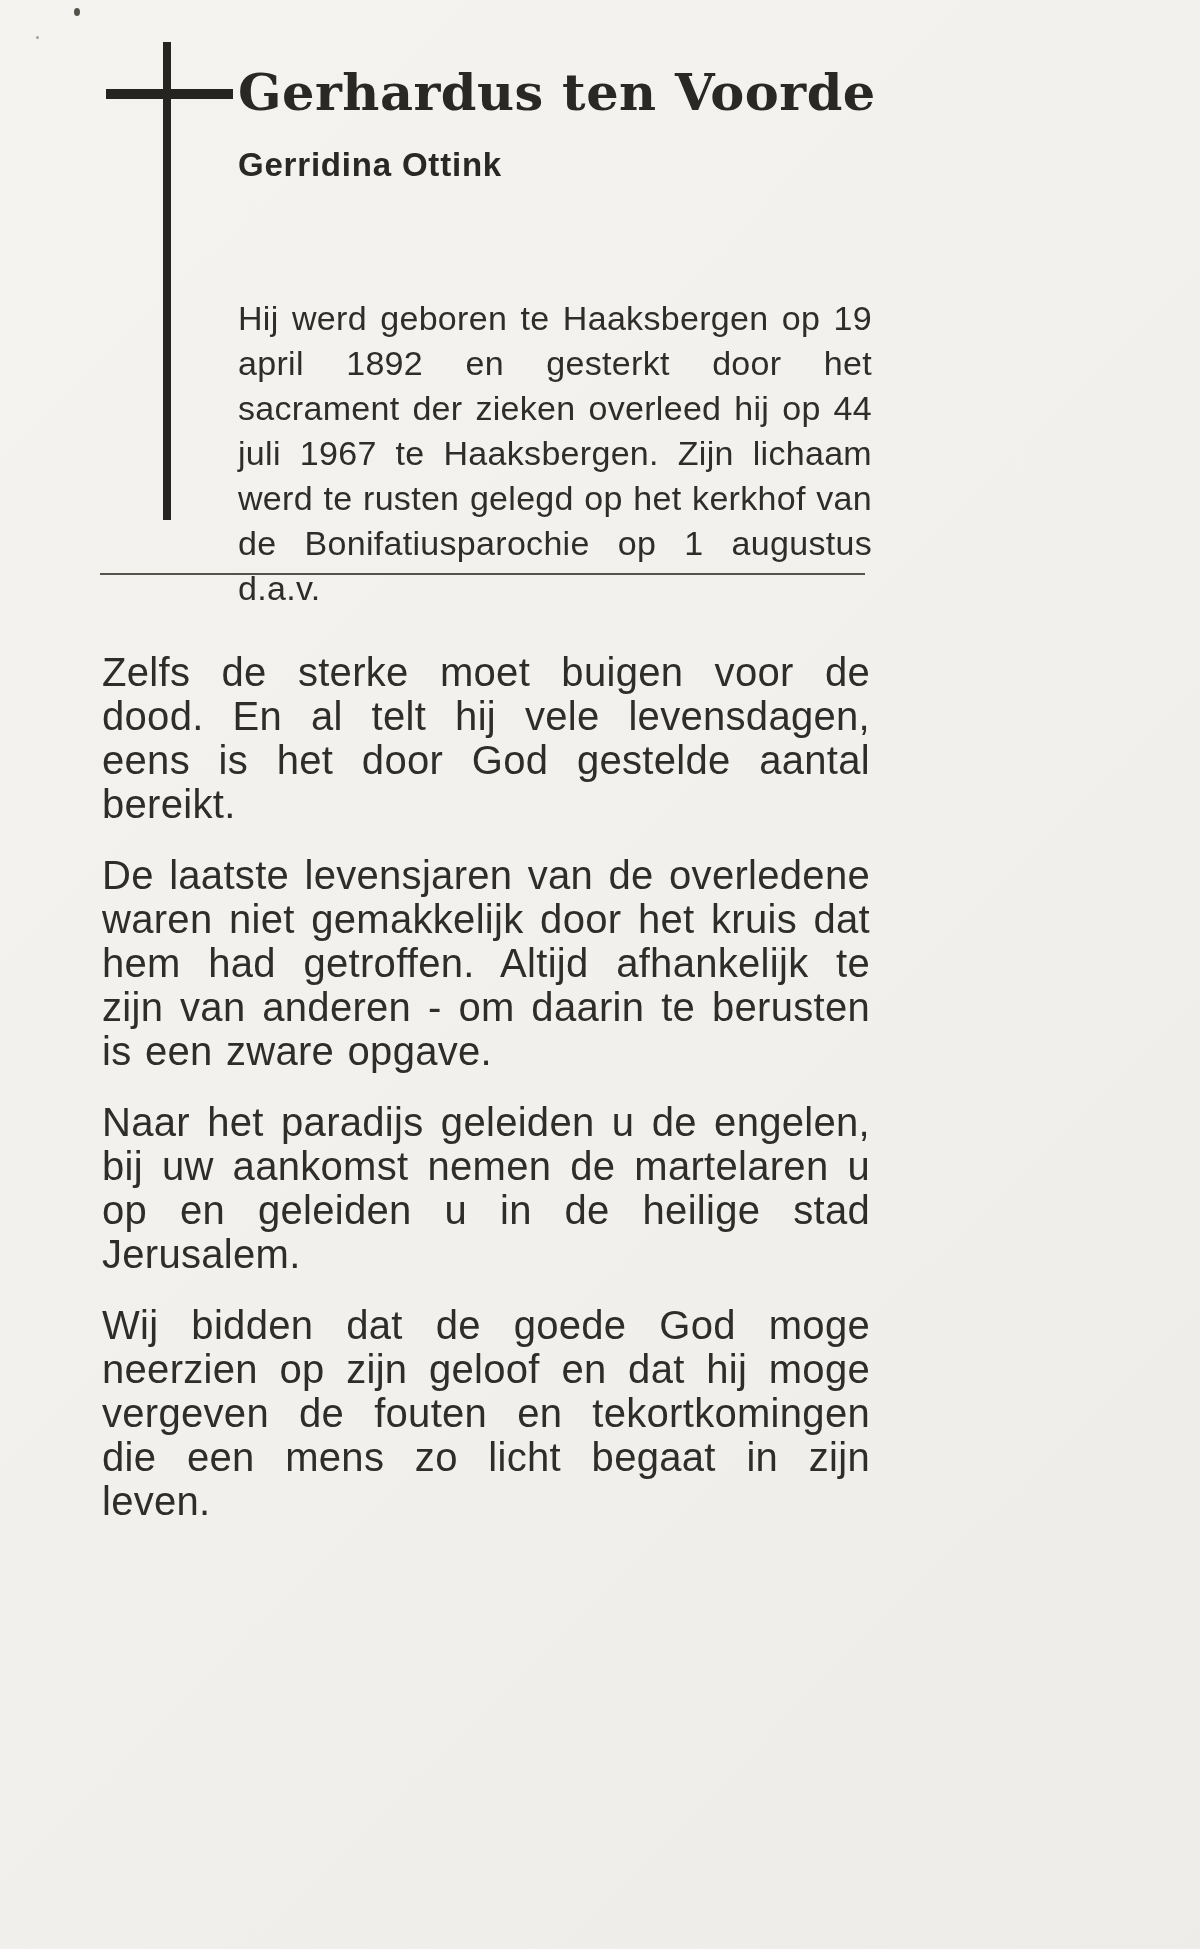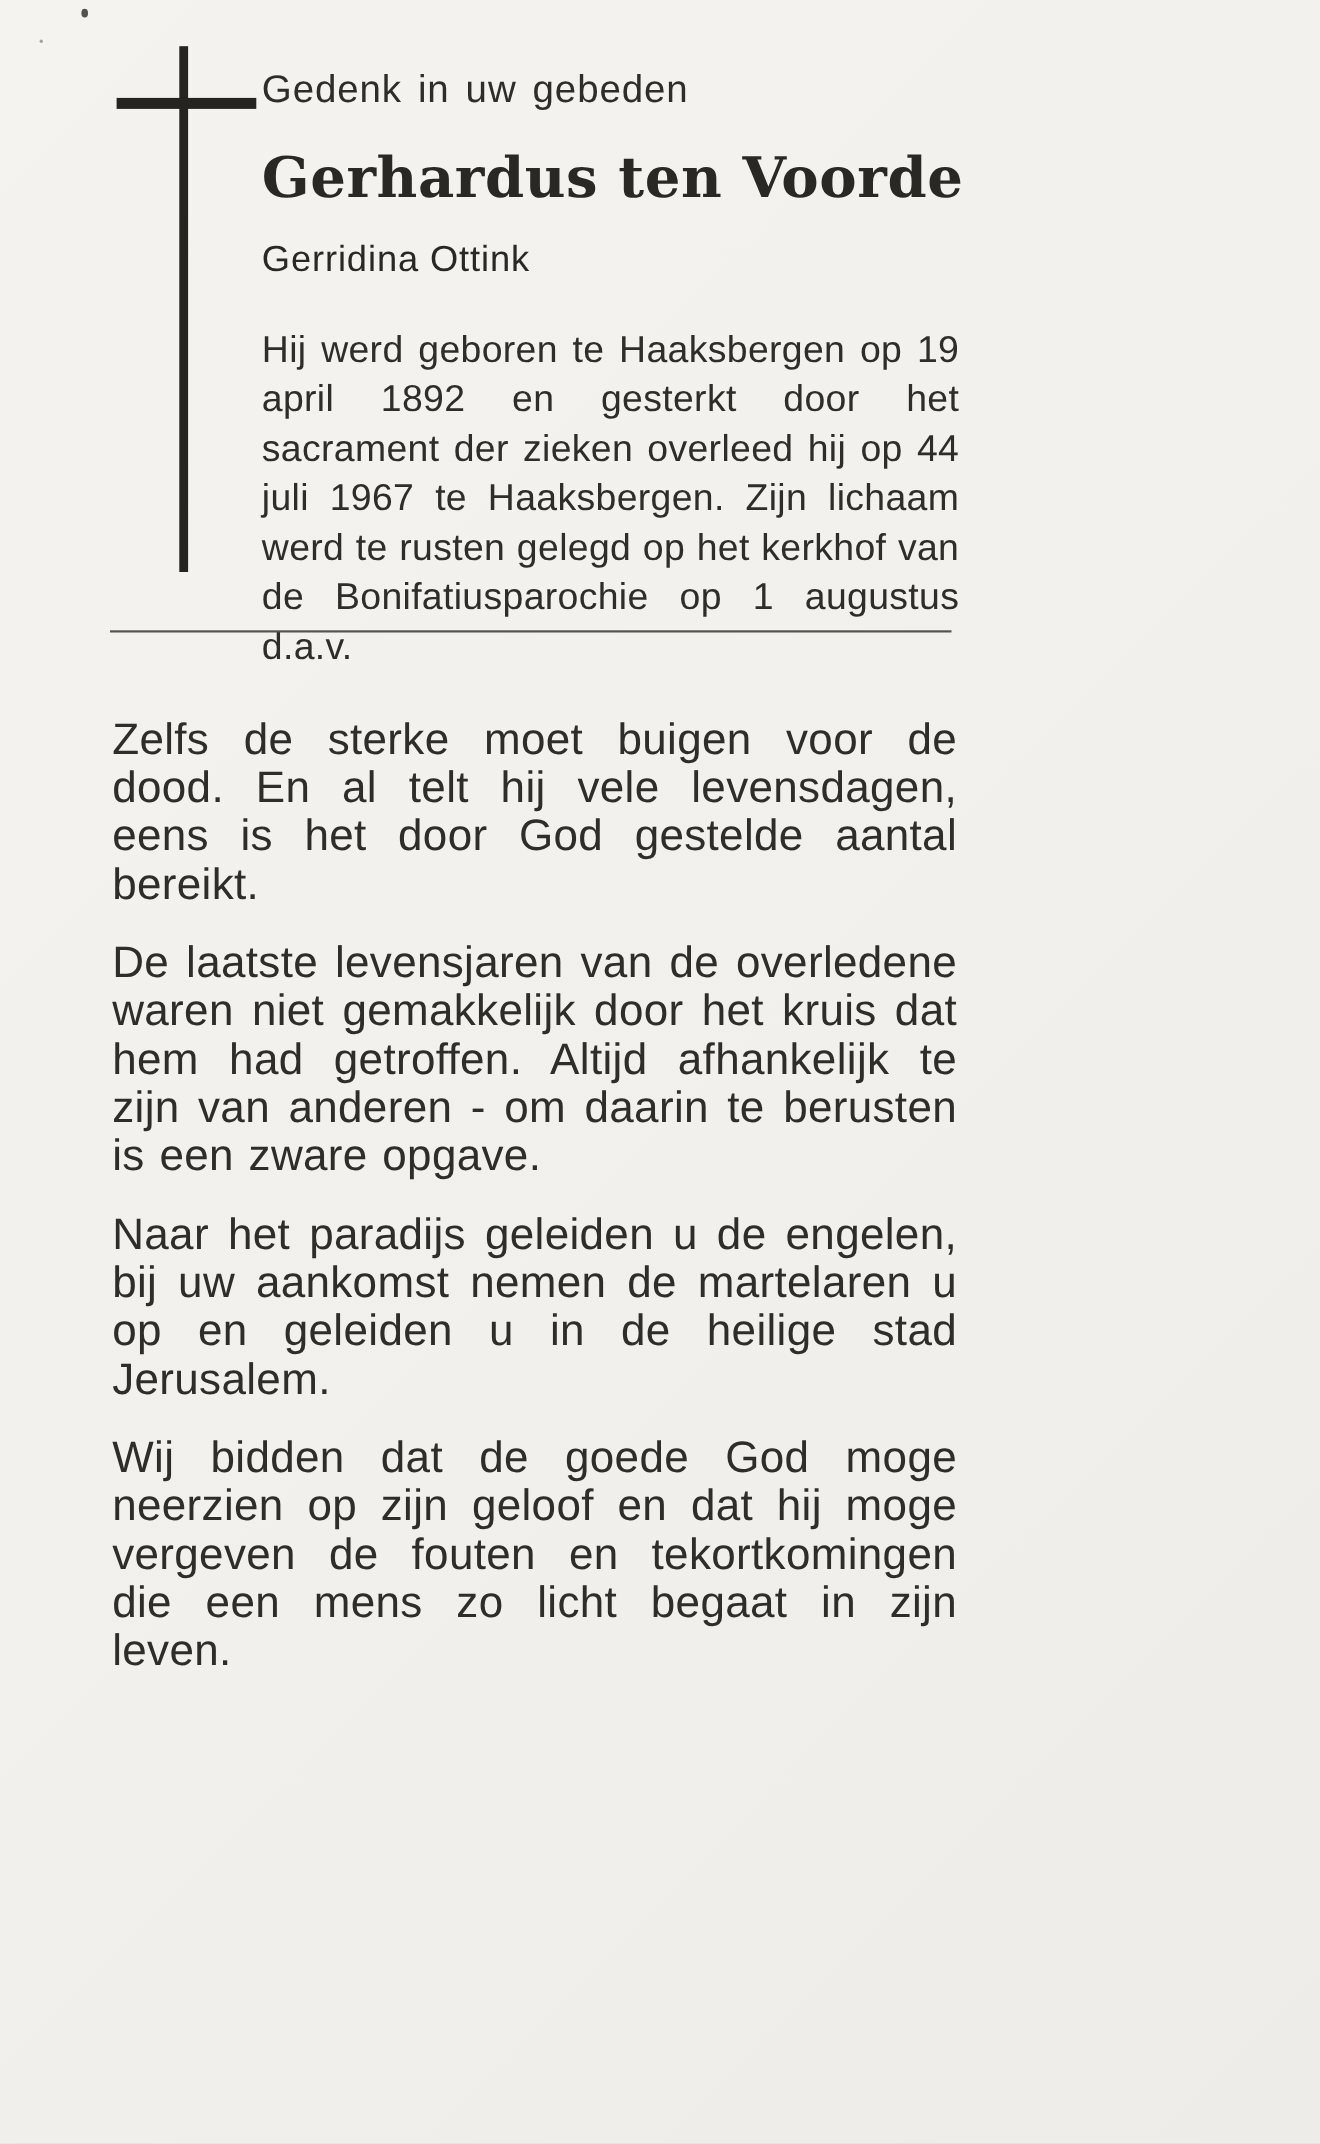--- a/index.html
+++ b/index.html
@@ -65,21 +65,21 @@
     margin: 0 0 24px 0;
     color: #2a2824;
   }
   .relation {
     font-size: 33px;
     letter-spacing: 0.8px;
     margin: 0 0 12px 0;
   }
   .spouse {
     font-size: 33px;
-    font-weight: normal;
+    font-weight: bold;
     letter-spacing: 0.8px;
     margin: 0;
     color: #2a2824;
   }
 
   .biography {
     position: absolute;
     left: 238px;
     top: 296px;
     width: 634px;
@@ -124,21 +124,20 @@
 
   <span class="speck speck-1"></span>
   <span class="speck speck-2"></span>
 
   <div class="cross">
     <div class="cross-vertical"></div>
     <div class="cross-horizontal"></div>
   </div>
 
   <div class="header">
-    <p class="intro">Gedenk in uw gebeden</p>
     <h1 class="name">Gerhardus ten Voorde</h1>
     <p class="spouse">Gerridina Ottink</p>
   </div>
 
   <p class="biography">Hij werd geboren te Haaksbergen op 19 april 1892 en gesterkt door het sacrament der zieken overleed hij op 44 juli 1967 te Haaksbergen. Zijn lichaam werd te rusten gelegd op het kerkhof van de Bonifatiusparochie op 1 augustus d.a.v.</p>
 
   <div class="divider"></div>
 
   <div class="body-text">
     <p>Zelfs de sterke moet buigen voor de dood. En al telt hij vele levensdagen, eens is het door God gestelde aantal bereikt.</p>

